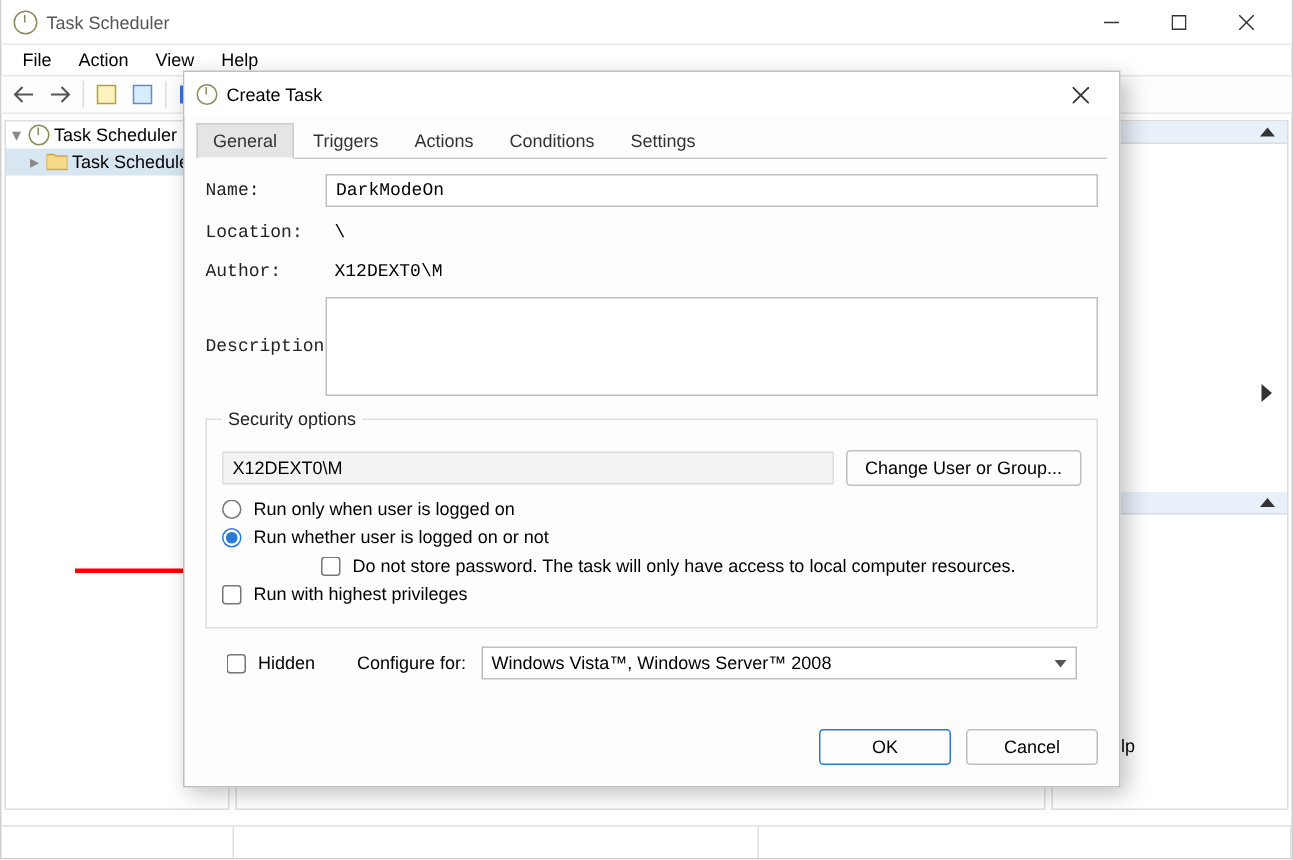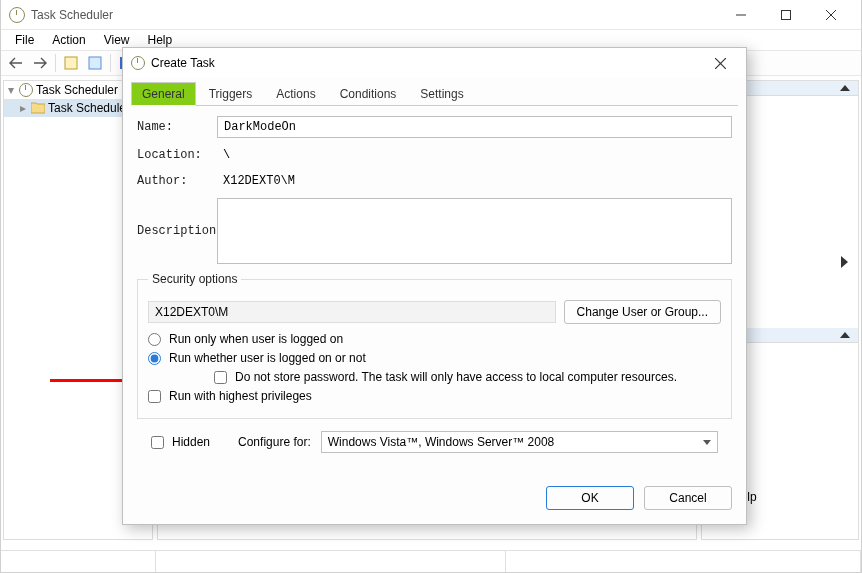--- a/index.html
+++ b/index.html
@@ -175,21 +175,21 @@
   }
   .tab {
     padding: 4px 10px;
     border: 1px solid transparent;
     color: #333;
     font-size: 12px;
   }
   .tab.active {
     border: 1px solid #ccc;
     border-bottom: 1px solid #fdfdfd;
-    background: #84cc16;
+    background: #e5e5e5;
     position: relative;
     z-index: 2;
   }
   .tab-body {
     margin: 0 8px 8px 8px;
     border-top: 1px solid #ccc;
     padding: 10px 6px 6px 6px;
     position: relative;
     top: -1px;
   }

